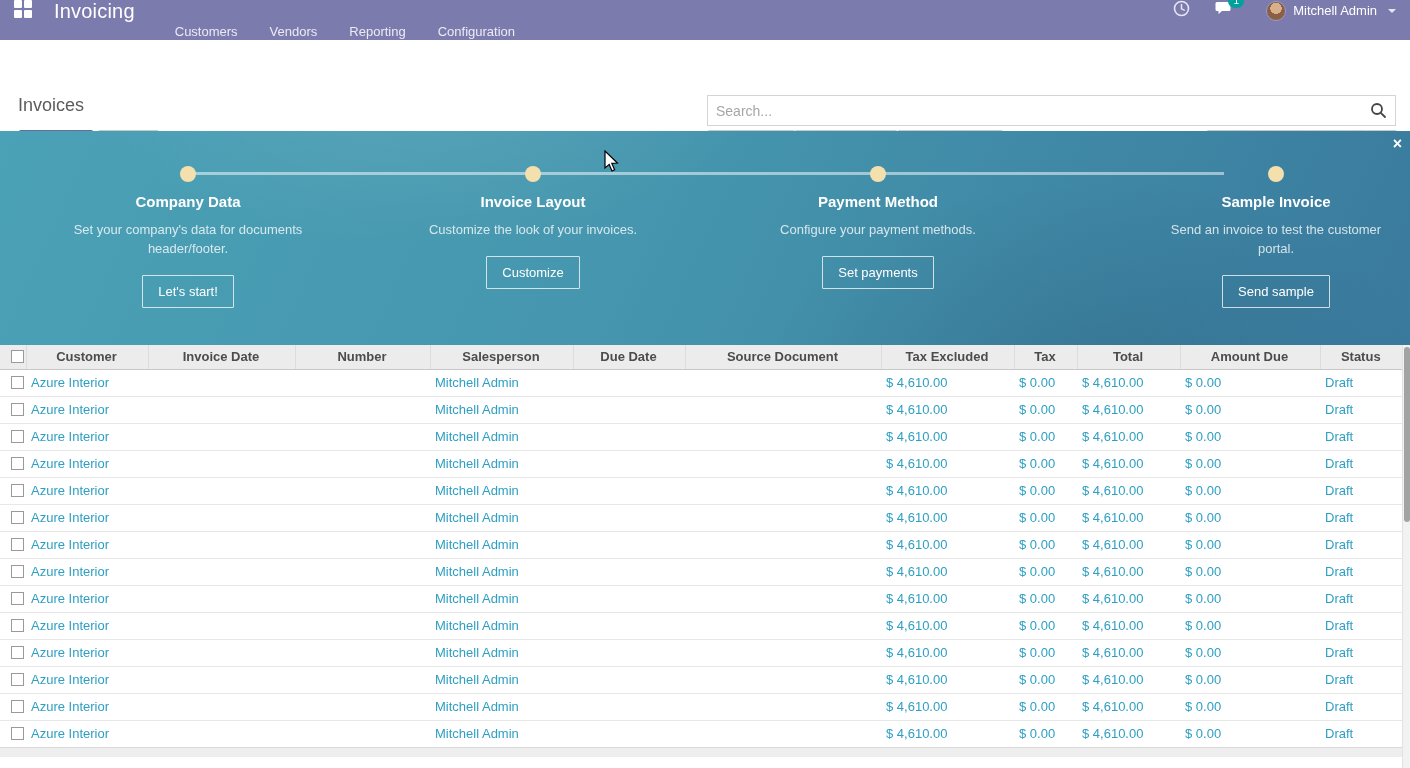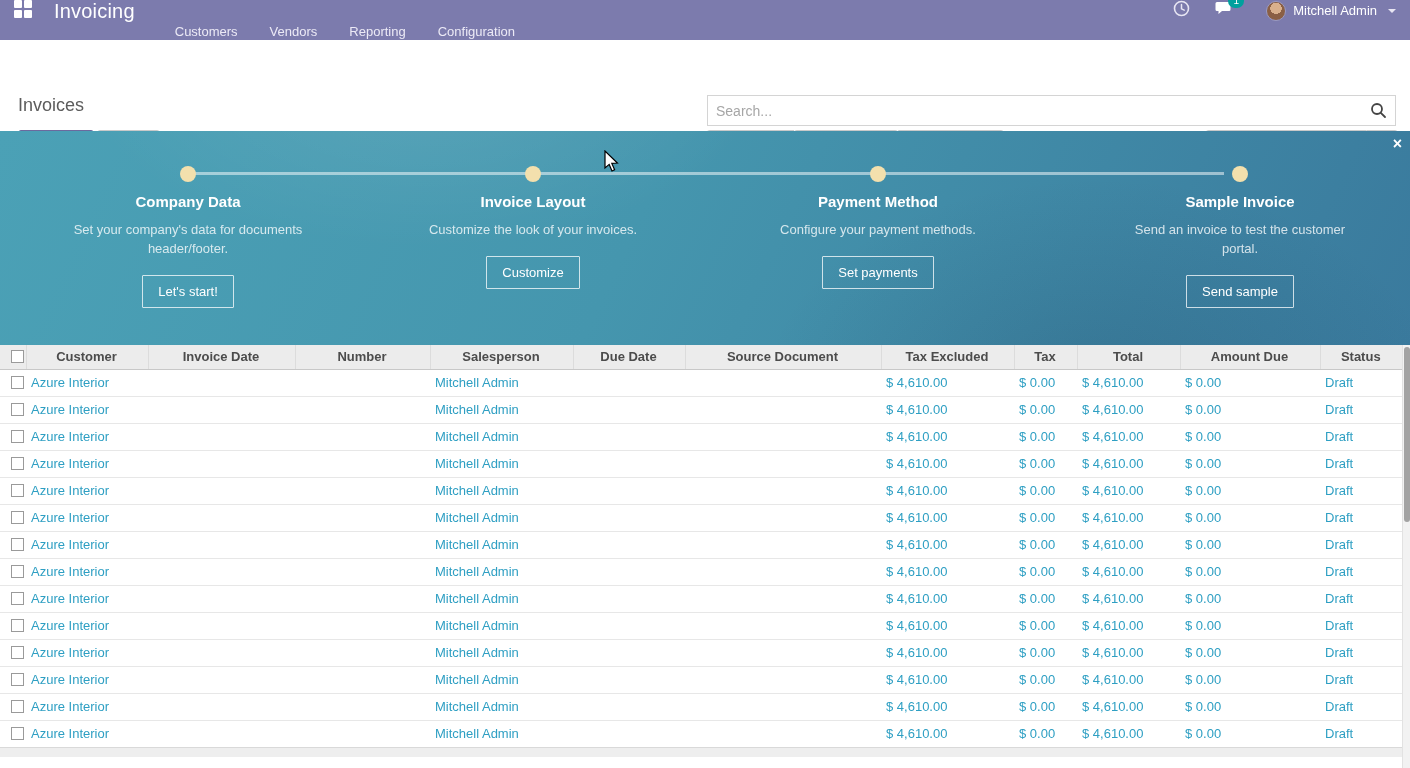--- a/index.html
+++ b/index.html
@@ -75,21 +75,21 @@
       radial-gradient(480px 300px at 78% 120%, rgba(20,50,80,.18), rgba(0,0,0,0) 70%),
       radial-gradient(500px 260px at 30% -30%, rgba(255,255,255,.10), rgba(0,0,0,0) 70%),
       linear-gradient(115deg, #4ba1b6 0%, #4596ae 45%, #3a7a9d 100%);
   }
   .banner-close {
     position:absolute; top:4px; right:8px; color:#fff; font-size:16px; font-weight:bold;
     cursor:pointer; line-height:18px;
   }
   .step-line { position:absolute; left:188px; width:1036px; top:41px; height:3px; background:rgba(255,255,255,.5); }
   .step { position:absolute; top:0; width:240px; text-align:center; padding-top:62px; }
-  .step1 { left:68px; } .step2 { left:413px; } .step3 { left:758px; } .step4 { left:1120px; }
+  .step1 { left:68px; } .step2 { left:413px; } .step3 { left:758px; } .step4 { left:1156px; }
   .dot {
     position:absolute; top:35px; left:112px; width:16px; height:16px; border-radius:50%;
     background:#f3e0ad;
   }
   .step h3 { margin:0 0 10px 0; font-size:15px; color:#fff; }
   .step p { margin:2px auto; max-width:230px; font-size:13px; line-height:19px; color:rgba(255,255,255,.78); }
   .step-btn {
     margin-top:15px; background:transparent; border:1px solid rgba(255,255,255,.75); color:#fff;
     font-size:13px; padding:8px 15px; border-radius:1px; cursor:pointer; font-family:inherit;
   }

